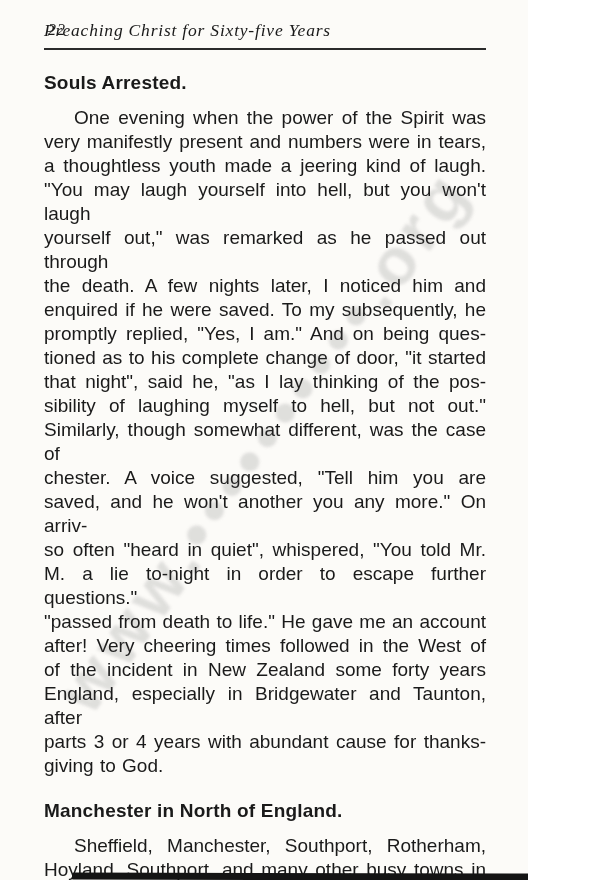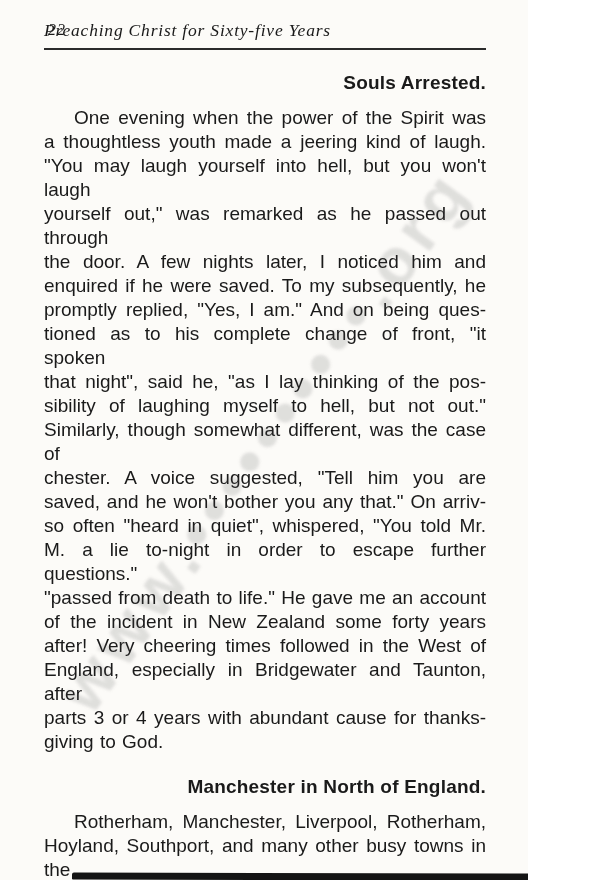--- a/index.html
+++ b/index.html
@@ -39,21 +39,21 @@
     font-size: 17.5px;
     letter-spacing: 0.8px;
     font-weight: 500;
   }
   .head-rule {
     border-bottom: 2px solid #2b2b2b;
     margin-top: 6px;
   }
   .section-heading {
     margin: 22px 0 12px 0;
-    text-align: right;
+    text-align: left;
     font-size: 19px;
     font-weight: bold;
     letter-spacing: 0.2px;
   }
   .para { margin: 0; }
   .line {
     font-size: 19px;
     line-height: 24px;
     text-align: justify;
     text-align-last: justify;
@@ -101,47 +101,48 @@
       <span class="head-title">Preaching Christ for Sixty-five Years</span>
     </div>
     <div class="head-rule"></div>
 
     <h2 class="section-heading">Souls Arrested.</h2>
 
     <div class="para">
       <div class="line first">One evening when the power of the Spirit was</div>
       <div>
 
+      <div class="line">very manifestly present and numbers were in tears,</div>
           <div class="line">a thoughtless youth made a jeering kind of laugh.</div>
           <div class="line">"You may laugh yourself into hell, but you won't laugh</div>
           <div class="line">yourself out," was remarked as he passed out through</div>
-          <div class="line">the door.  A few nights later, I noticed him and</div>
+          <div class="line">the death.  A few nights later, I noticed him and</div>
           <div class="line">enquired if he were saved.  To my subsequently, he</div>
           <div class="line">promptly replied, "Yes, I am."  And on being ques-</div>
-          <div class="line">tioned as to his complete change of front, "it spoken</div>
+          <div class="line">tioned as to his complete change of door, "it started</div>
           <div class="line">that night", said he, "as I lay thinking of the pos-</div>
           <div class="line">sibility of laughing myself to hell, but not out."</div>
           <div class="line">Similarly, though somewhat different, was the case of</div>
           <div class="line">chester.  A voice suggested, "Tell him you are</div>
-          <div class="line">saved, and he won't bother you any that."  On arriv-</div>
+          <div class="line">saved, and he won't another you any more."  On arriv-</div>
           <div class="line">so often "heard in quiet", whispered, "You told Mr.</div>
           <div class="line">M. a lie to-night in order to escape further questions."</div>
           <div class="line">"passed from death to life."  He gave me an account</div>
+          <div class="line">after!  Very cheering times followed in the West of</div>
           <div class="line">of the incident in New Zealand some forty years</div>
-          <div class="line">after!  Very cheering times followed in the West of</div>
           <div class="line">England, especially in Bridgewater and Taunton, after</div>
           <div class="line">parts 3 or 4 years with abundant cause for thanks-</div>
         </div>
       <div class="line no-stretch">giving to God.</div>
     </div>
 
     <h2 class="section-heading">Manchester in North of England.</h2>
 
     <div class="para">
-      <div class="line first">Rotherham,  Manchester,  Liverpool,  Rotherham,</div>
+      <div class="line first">Sheffield,  Manchester,  Southport,  Rotherham,</div>
       <div>
 
       <div class="line">Hoyland, Southport, and many other busy towns in the</div>
         </div>
     </div>
 
   </div>
 
   <div class="scan-bar"></div>
 

